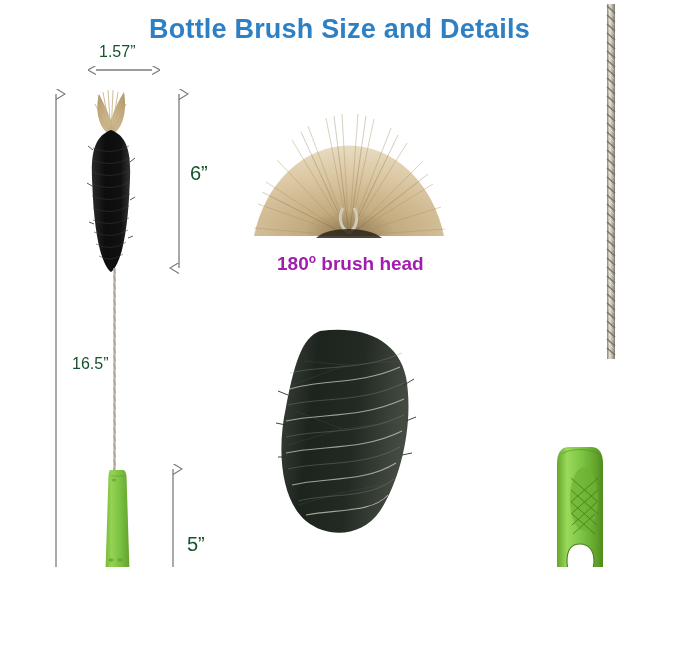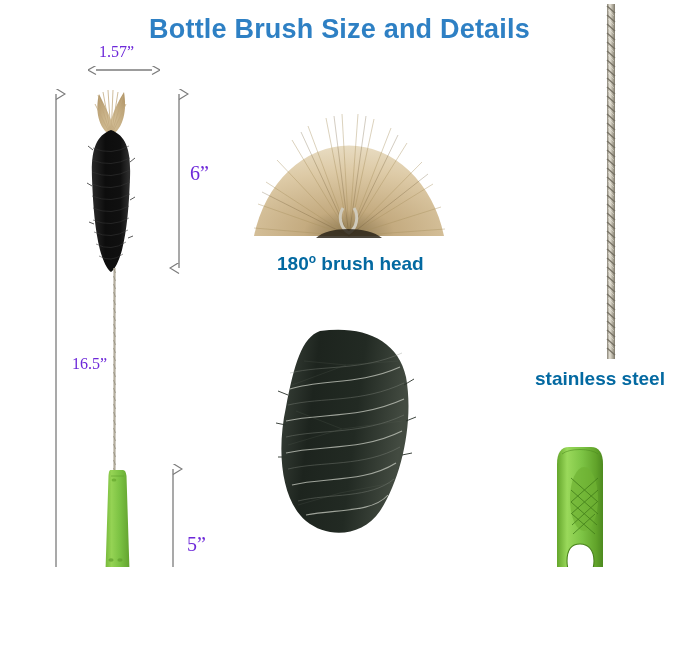--- a/index.html
+++ b/index.html
@@ -30,31 +30,30 @@
     color: #2e80c4;
     letter-spacing: 0.2px;
     white-space: nowrap;
   }
 
   
   .caption {
     position: absolute;
     font-size: 19px;
     font-weight: bold;
-    color: #0369a1;
+    color: #a21caf;
     white-space: nowrap;
   }
 
   
   .dim-label {
     position: absolute;
     font-size: 16px;
-    color: #6d28d9;
+    color: #14532d;
     white-space: nowrap;
-    font-family: Liberation Serif, serif;
   }
   .dim-label.big { font-size: 20px; }
 
   
   .dim-arrow { position: absolute; }
 
   .brush-head {
     position: absolute;
     left: 86px;
     top: 88px;
@@ -385,21 +384,20 @@
                M5,96 L11,102 M5,105 L11,111 M5,114 L11,120 M5,123 L11,129
                M5,132 L11,138 M5,141 L11,147 M5,150 L11,156 M5,159 L11,165
                M5,168 L11,174 M5,177 L11,183 M5,186 L11,192 M5,195 L11,201
                M5,204 L11,210 M5,213 L11,219 M5,222 L11,228 M5,231 L11,237
                M5,240 L11,246 M5,249 L11,255 M5,258 L11,264 M5,267 L11,273
                M5,276 L11,282 M5,285 L11,291 M5,294 L11,300 M5,303 L11,309
                M5,312 L11,318 M5,321 L11,327 M5,330 L11,336 M5,339 L11,345"></path>
     </g>
   </svg>
 
-  <div class="caption" style="left:535px; top:368px;">stainless steel</div>
 
   <svg class="photo-handle" viewBox="0 0 54 160">
     <defs>
       <linearGradient id="grnGrad2" x1="0" y1="0" x2="1" y2="0">
         <stop offset="0%" stop-color="#64a62b"></stop>
         <stop offset="22%" stop-color="#9ad95b"></stop>
         <stop offset="55%" stop-color="#7cc344"></stop>
         <stop offset="85%" stop-color="#61a32a"></stop>
         <stop offset="100%" stop-color="#4d8a1f"></stop>
       </linearGradient>

